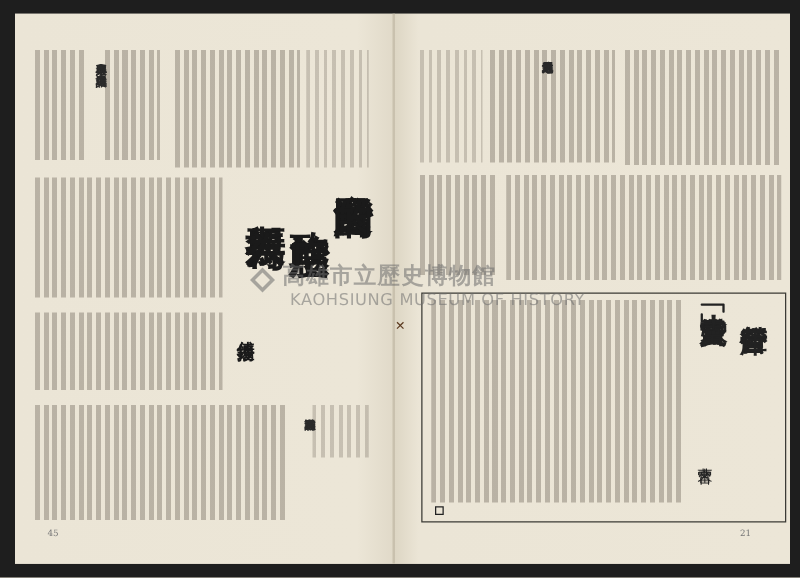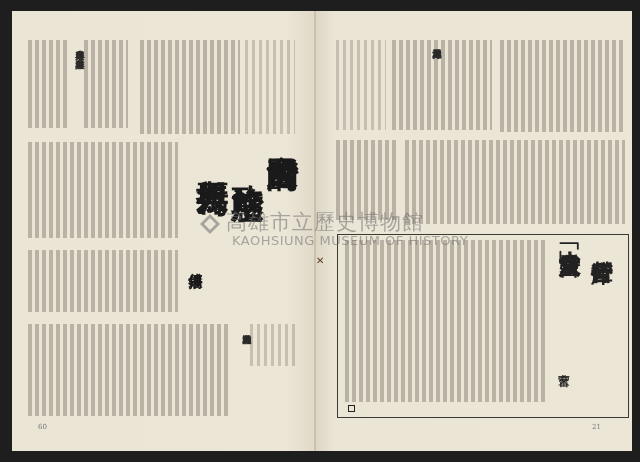--- a/index.html
+++ b/index.html
@@ -59,22 +59,22 @@
   .bt2 { left:558px; top:236px; font-size:22px; line-height:24px; font-weight:bold; }
   .bt3 { left:557px; top:365px; font-size:12px; line-height:14px; }
   .end-mark {
     position:absolute; left:348px; top:405px; width:5px; height:5px; border:1px solid #222;
   }
   .page-num {
     position:absolute; font-size:7px; color:#777;
   }
   .watermark {
     position:absolute; left:200px; top:208px;
-    font-family:"DejaVu Sans", sans-serif; font-weight:normal;
-    color:rgba(110,110,110,0.55); font-size:21px; letter-spacing:1px;
+    font-family:"DejaVu Sans", sans-serif; font-weight:bold;
+    color:rgba(110,110,110,0.55); font-size:18px; letter-spacing:1px;
     white-space:nowrap;
   }
   .watermark-en {
     position:absolute; left:232px; top:233px;
     font-family:"DejaVu Sans", sans-serif;
     color:rgba(110,110,110,0.55); font-size:13px; letter-spacing:0.5px; white-space:nowrap;
   }
   .wm-logo {
     position:absolute; left:198px; top:212px; width:24px; height:24px;
   }
@@ -116,21 +116,21 @@
 <div class="col" style="left:336px;top:140px;width:60px;height:80px;"></div>
 <div class="col" style="left:405px;top:140px;width:220px;height:84px;"></div>
 
 <div class="box"></div>
 <div class="col" style="left:345px;top:240px;width:200px;height:162px;"></div>
 <div class="box-title bt1">公營行庫</div>
 <div class="box-title bt2">「嫌貧愛富」！</div>
 <div class="box-title bt3">曹官來</div>
 <div class="end-mark"></div>
 
-<div class="page-num" style="left:38px;top:423px;">60</div>
+<div class="page-num" style="left:38px;top:423px;">45</div>
 <div class="page-num" style="left:592px;top:423px;">21</div>
 
 <svg class="wm-logo" viewBox="0 0 24 24">
   <path d="M2 12 L12 2 L22 12 L12 22 Z" fill="rgba(110,110,110,0.55)"></path>
   <path d="M6 12 L12 6 L18 12 L12 18 Z" fill="#ebe5d6"></path>
 </svg>
 <div class="watermark" style="left:226px;">高雄市立歷史博物館</div>
 <div class="watermark-en">KAOHSIUNG MUSEUM OF HISTORY</div>
 
 <div class="bug">✕</div>

